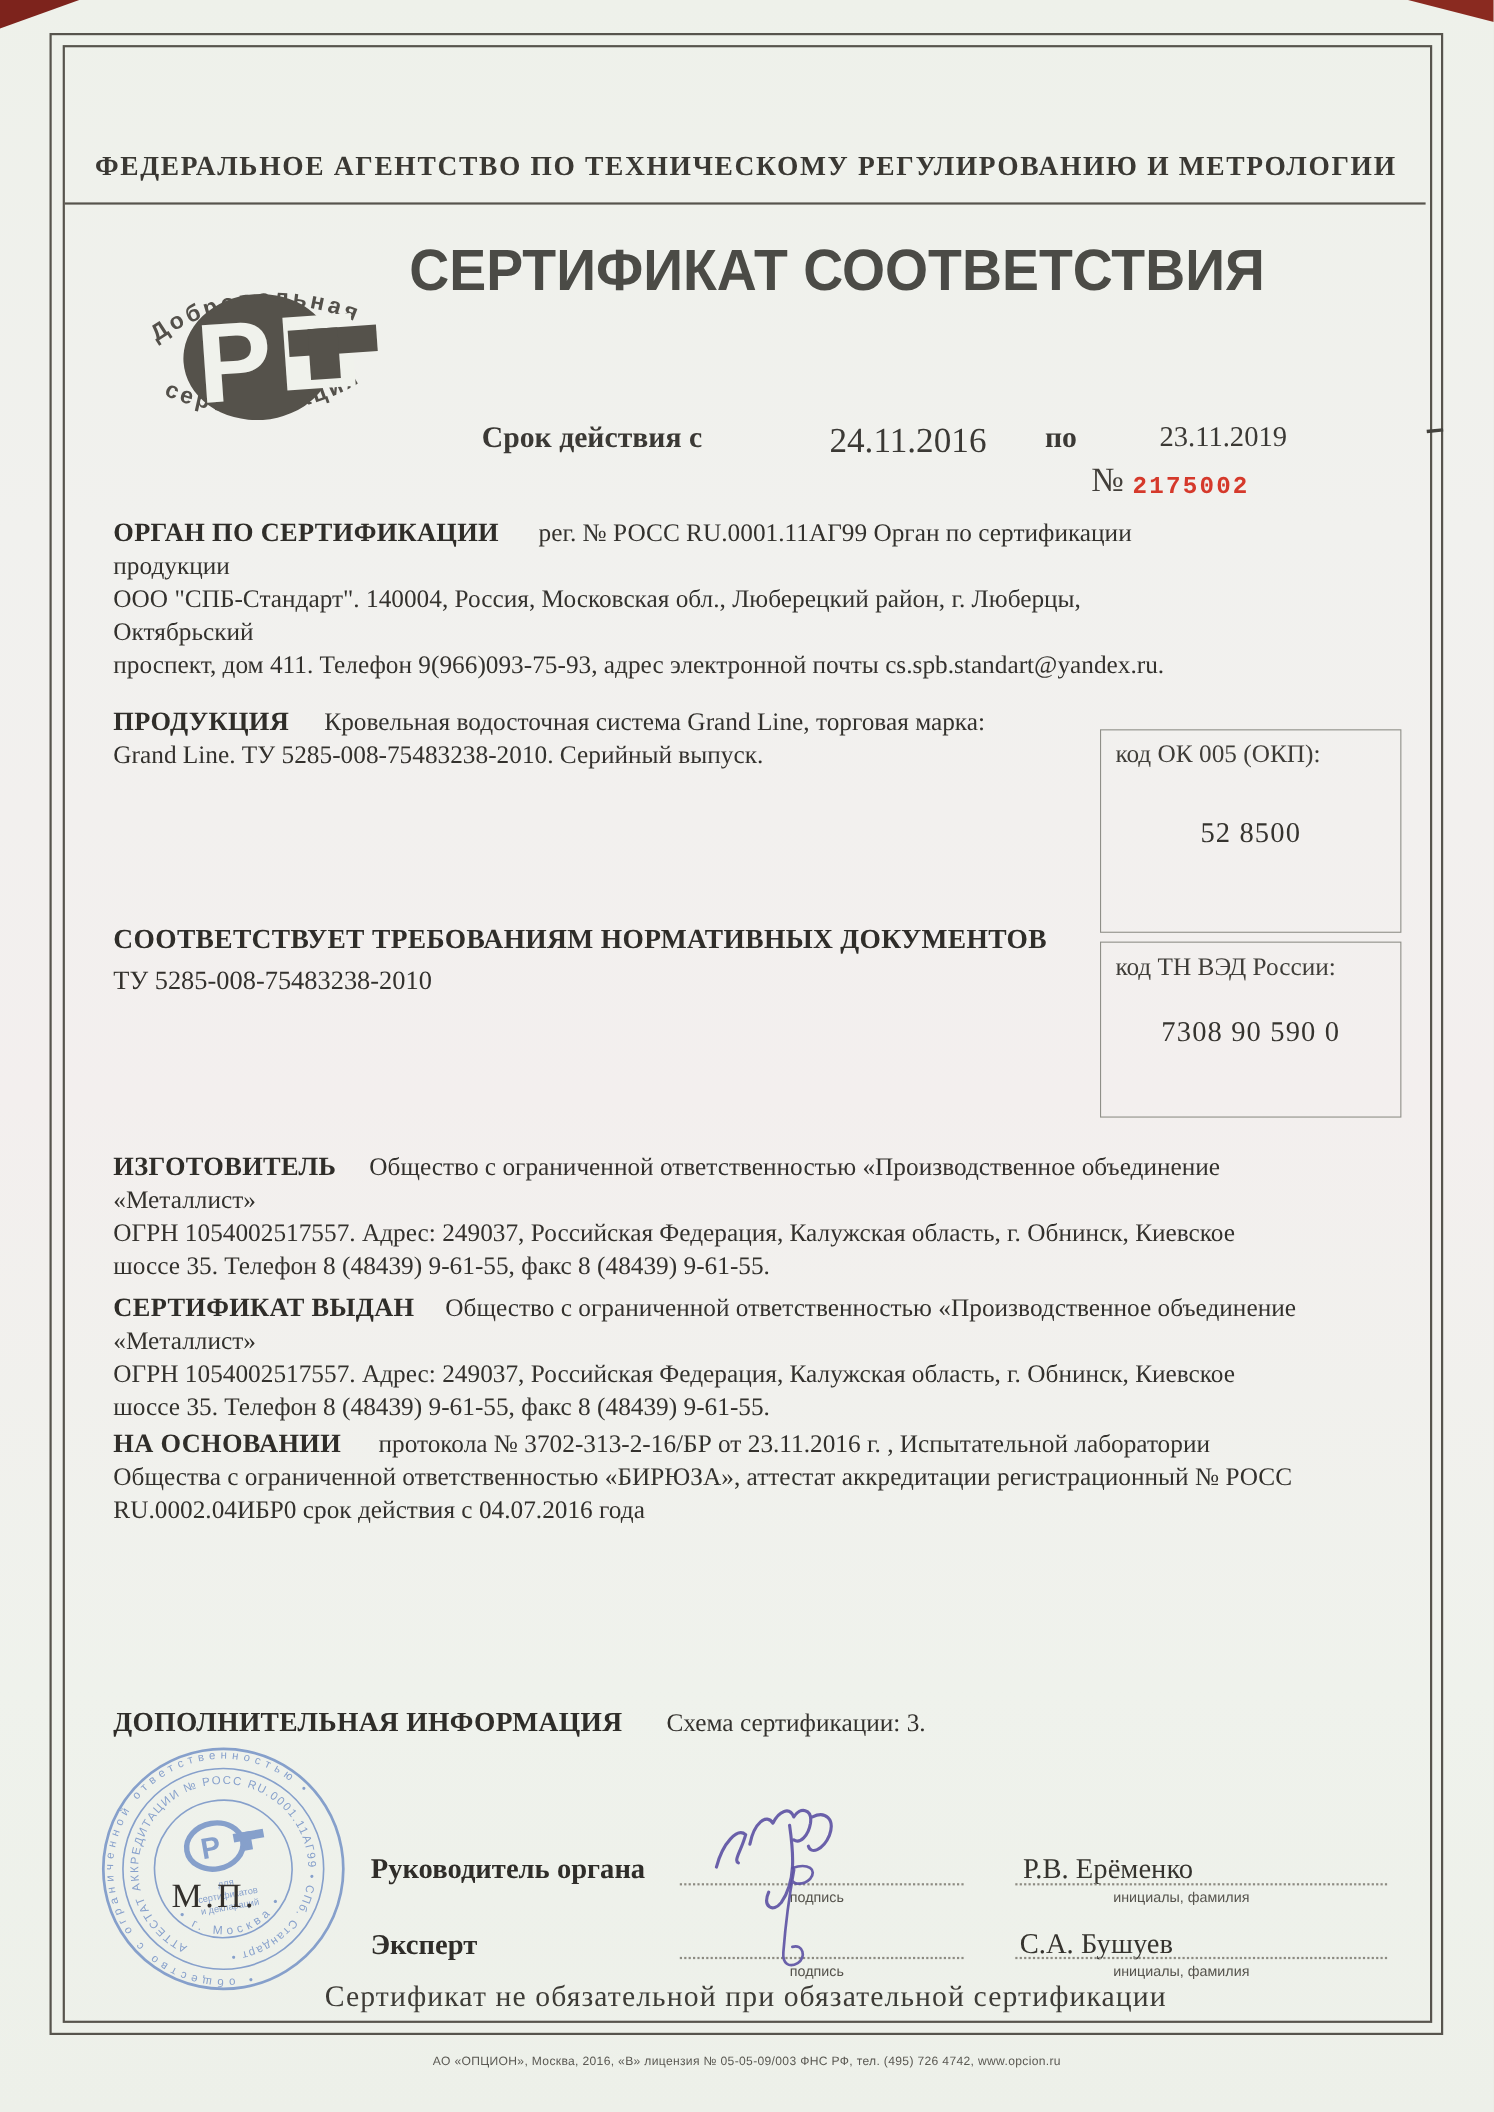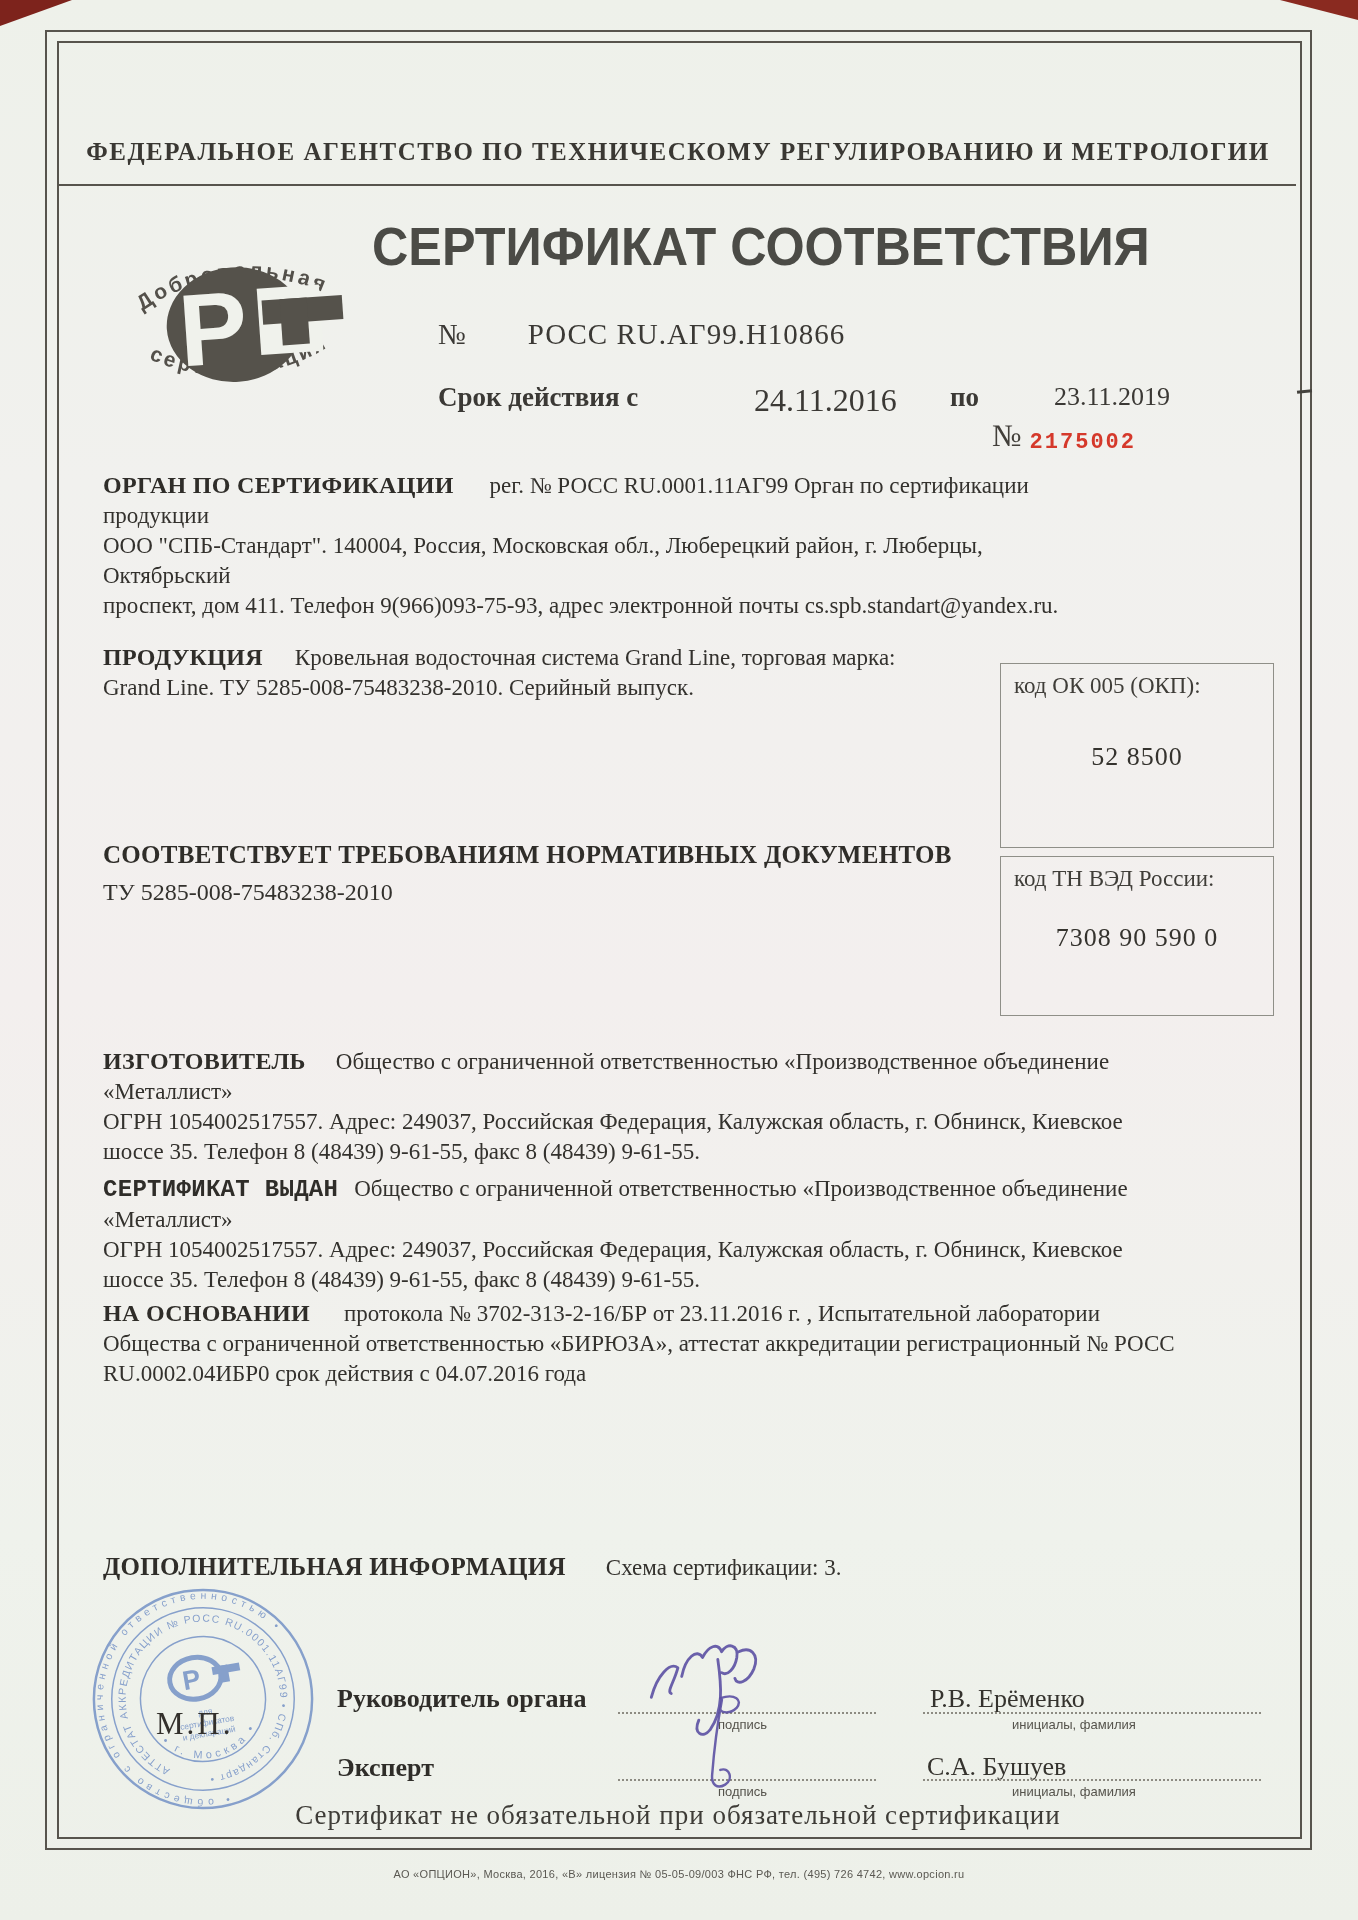--- a/index.html
+++ b/index.html
@@ -39,21 +39,21 @@
 
   .par{position:absolute;margin:0;font-size:23px;line-height:30px;color:#33312d;}
   .lbl{font-weight:bold;font-size:24px;letter-spacing:.3px;color:#2f2d29;}
   .block-line{display:block;}
   .sec-organ{left:103px;top:470px;width:975px;} .sec-organ .lbl{margin-right:36px;}
   .sec-production{left:103px;top:642px;width:890px;} .sec-production .lbl{margin-right:32px;}
   .sec-conforms{left:103px;top:840px;width:900px;}
   .sec-conforms .lbl{display:block;font-size:25px;}
   .sec-conforms .val{display:block;margin-top:7px;font-size:24px;}
   .sec-manufacturer{left:103px;top:1046px;width:1195px;} .sec-manufacturer .lbl{margin-right:30px;}
-  .sec-issued{left:103px;top:1174px;width:1195px;} .sec-issued .lbl{margin-right:16px;font-family:Liberation Mono, monospace;}
+  .sec-issued{left:103px;top:1174px;width:1195px;} .sec-issued .lbl{margin-right:28px;}
   .sec-basis{left:103px;top:1298px;width:1195px;} .sec-basis .lbl{margin-right:34px;}
   .sec-additional{left:103px;top:1552px;width:1100px;} .sec-additional .lbl{font-size:25px;margin-right:40px;}
 
   .code-box{position:absolute;left:1000px;border:1px solid #8f8f88;background:transparent;}
   .okp-box{top:663px;width:272px;height:183px;}
   .tnved-box{top:856px;width:272px;height:158px;}
   .code-box .box-label{position:absolute;left:13px;top:9px;font-size:23px;color:#3f3d38;}
   .code-box .box-value{position:absolute;left:0;width:100%;text-align:center;font-size:26px;letter-spacing:1px;color:#35332e;}
   .okp-box .box-value{top:78px;}
   .tnved-box .box-value{top:66px;}
@@ -112,23 +112,20 @@
     </text>
     <ellipse cx="122" cy="124" rx="68" ry="57" fill="#55524b"></ellipse>
     <rect x="146" y="90" width="62" height="66" fill="#f0f2ec"></rect>
     <rect x="150" y="102" width="80" height="24" fill="#55524b"></rect>
     <rect x="168" y="102" width="27" height="46" fill="#55524b"></rect>
     <text x="100" y="162" text-anchor="middle" class="logo-p">Р</text>
   </svg>
 
   <div class="title">СЕРТИФИКАТ СООТВЕТСТВИЯ</div>
 
-  <div class="cert-no">
-    <span class="sym">№</span><span class="num">РОСС RU.АГ99.Н10866</span>
-  </div>
 
   <div class="validity">
     <span class="v0 b">Срок действия  с</span>
     <span class="v1">24.11.2016</span>
     <span class="v2 b">по</span>
     <span class="v3">23.11.2019</span>
   </div>
 
   <div class="blank-no">
     <span class="sym">№</span><span class="digits">2175002</span>

